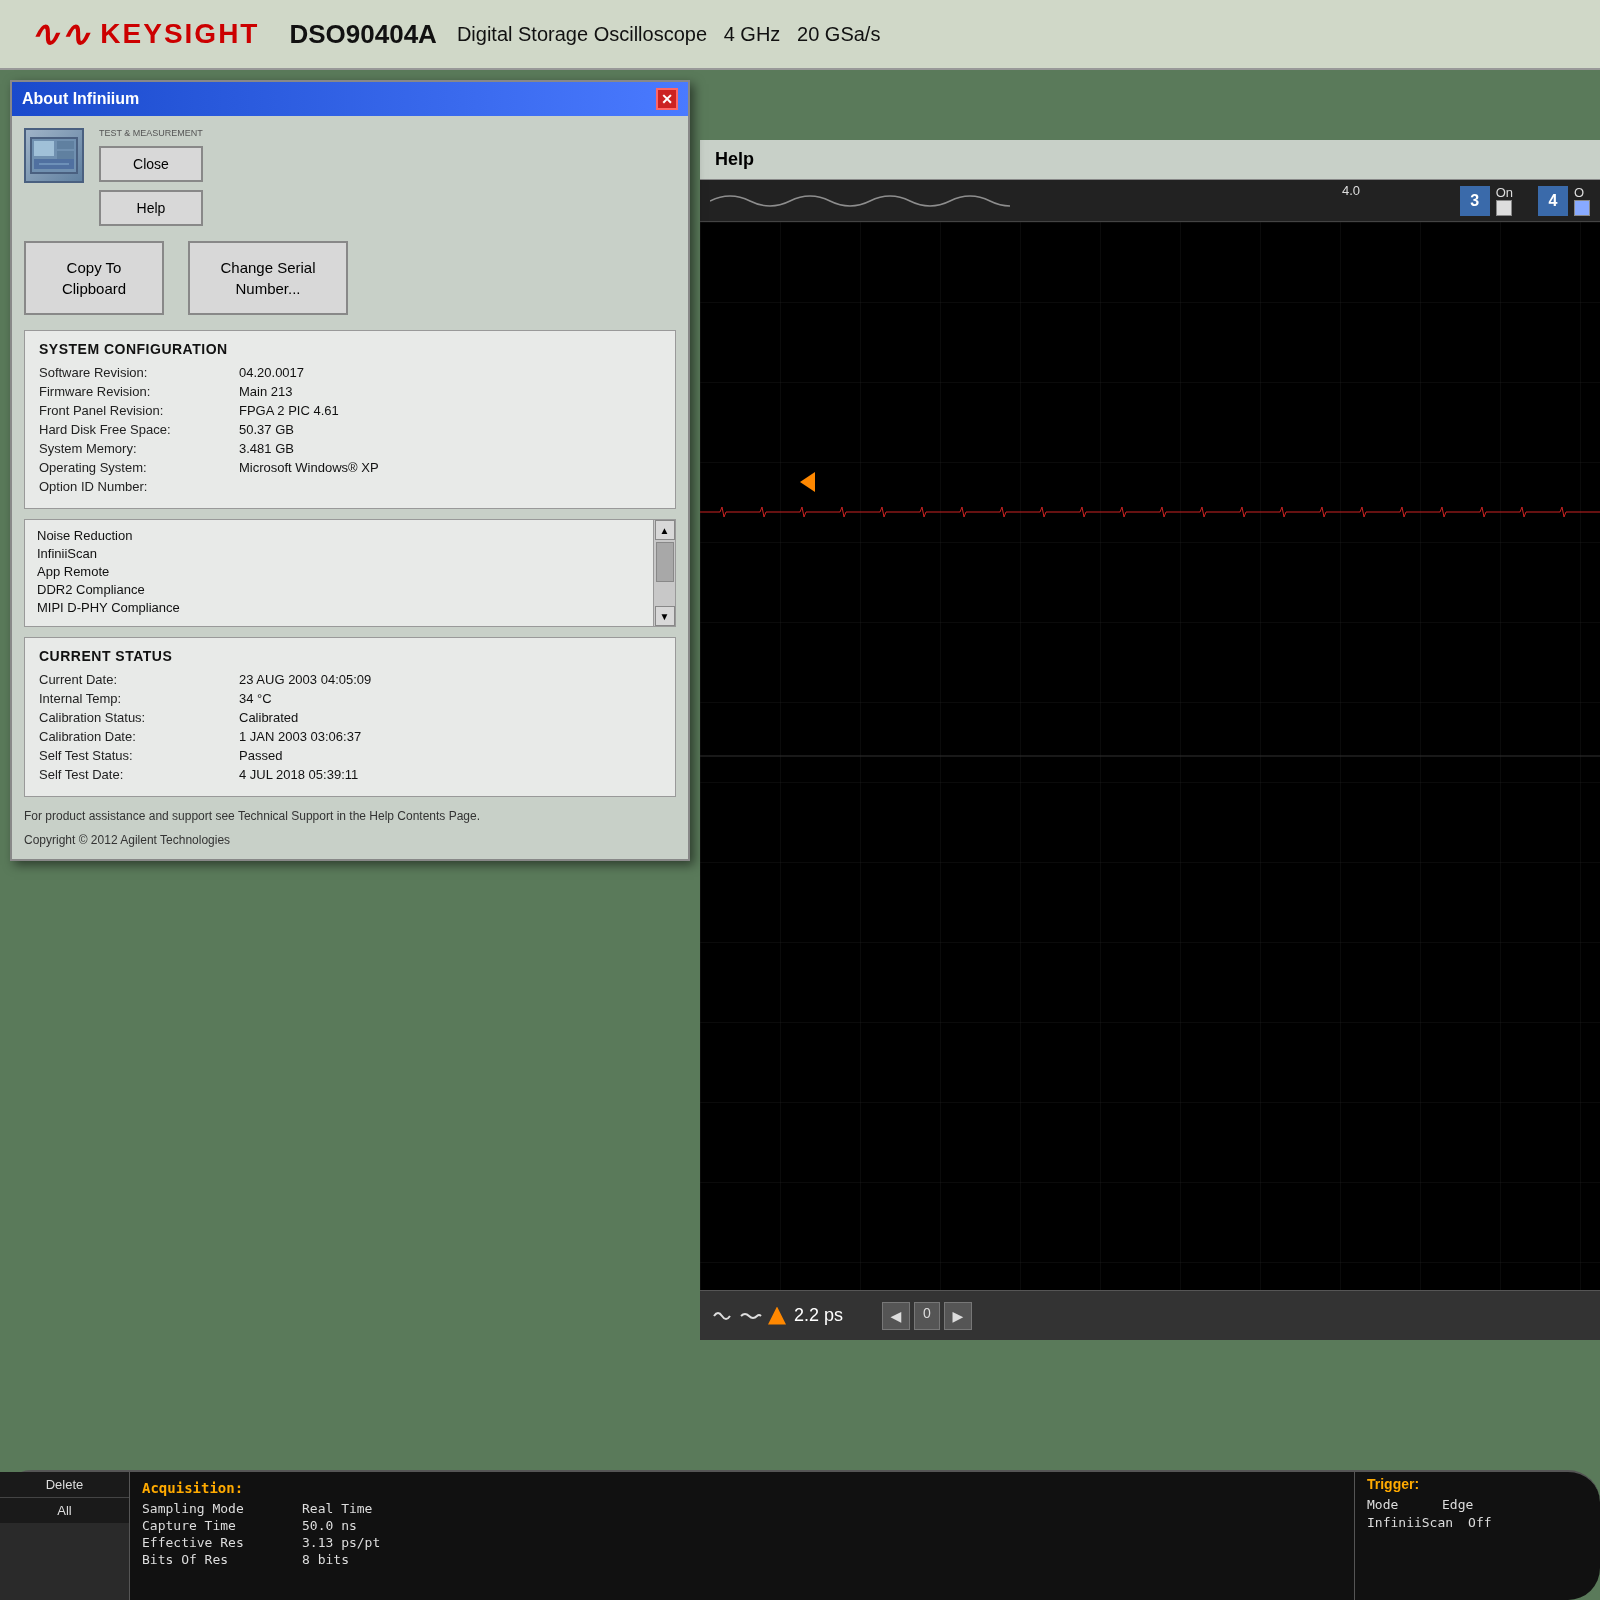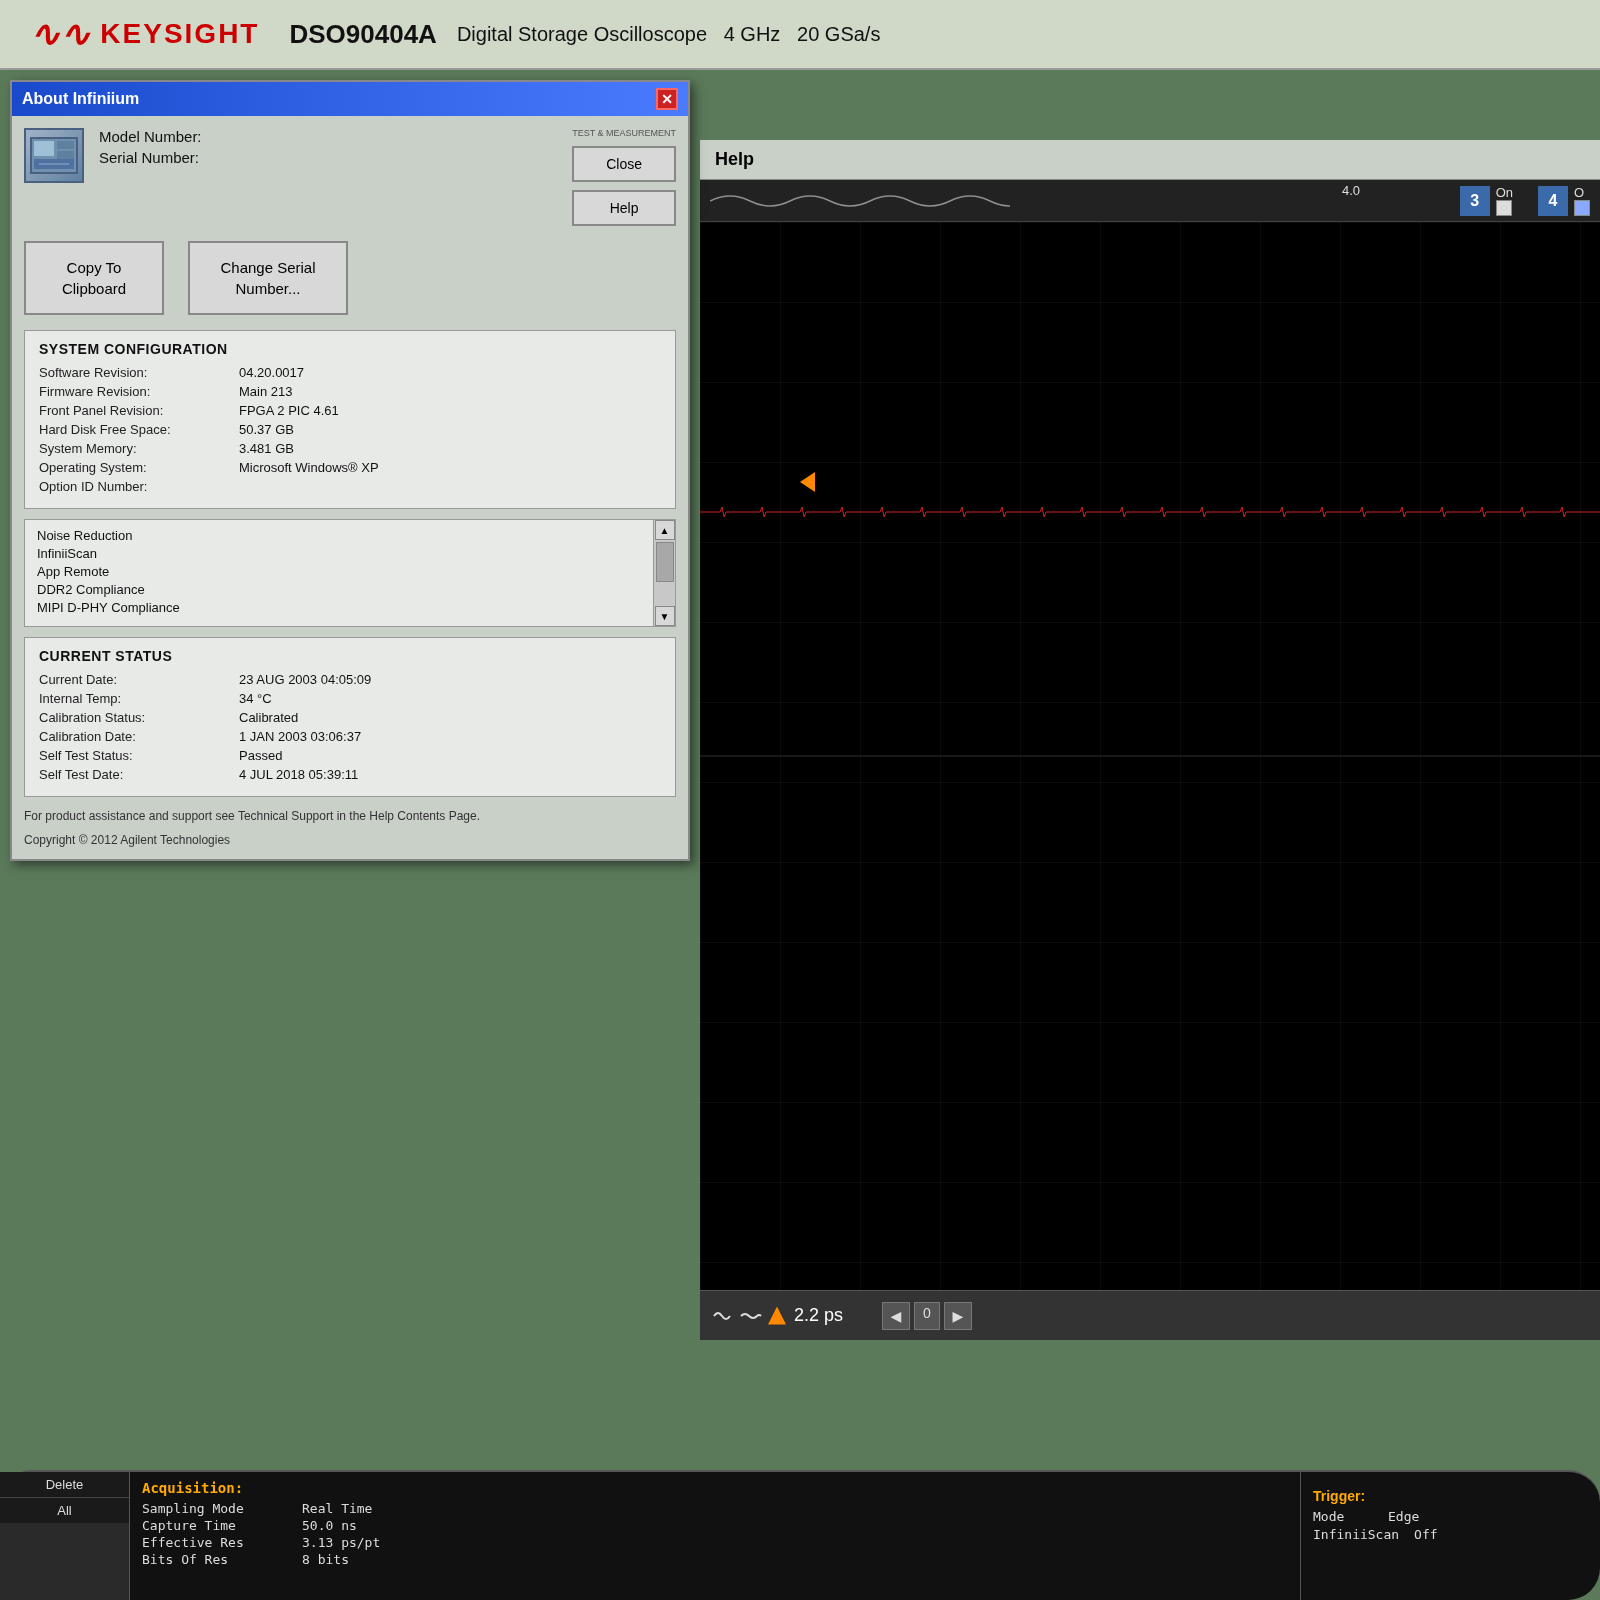--- a/index.html
+++ b/index.html
@@ -418,22 +418,22 @@
       margin-bottom: 2px;
     }
     .acq-label {
       color: #ddd;
       min-width: 140px;
     }
     .acq-value {
       color: #ddd;
     }
     .bottom-trigger {
-      width: 300px;
-      padding: 16px 12px;
+      width: 246px;
+      padding: 4px 12px;
       border-left: 1px solid #555;
     }
     .trig-title {
       color: #ffaa00;
       font-size: 14px;
       font-weight: bold;
       margin-bottom: 5px;
     }
     .trig-row {
       display: flex;
@@ -486,24 +486,20 @@
       <div class="model-row">
         <div class="instrument-icon">
           <svg width="50" height="45" viewBox="0 0 50 45">
             <rect x="2" y="5" width="46" height="35" fill="#7090b0" stroke="#4a6080" stroke-width="2"></rect>
             <rect x="5" y="8" width="20" height="15" fill="#a0c0d8"></rect>
             <rect x="28" y="8" width="17" height="8" fill="#6080a0"></rect>
             <rect x="28" y="18" width="17" height="8" fill="#6080a0"></rect>
             <rect x="5" y="26" width="40" height="10" fill="#5070a0"></rect>
             <line x1="10" y1="31" x2="40" y2="31" stroke="#8ab0d0" stroke-width="1"></line>
           </svg>
-        </div>
-        <div class="model-info">
-          <div class="model-info-line">Model Number:</div>
-          <div class="model-info-line">Serial Number:</div>
         </div>
         <div class="close-help-col">
           <div class="tm-label">TEST &amp; MEASUREMENT</div>
           <button class="btn-close-dialog">Close</button>
           <button class="btn-help-dialog">Help</button>
         </div>
       </div>
 
       <div class="action-btns">
         <button class="btn-copy">

